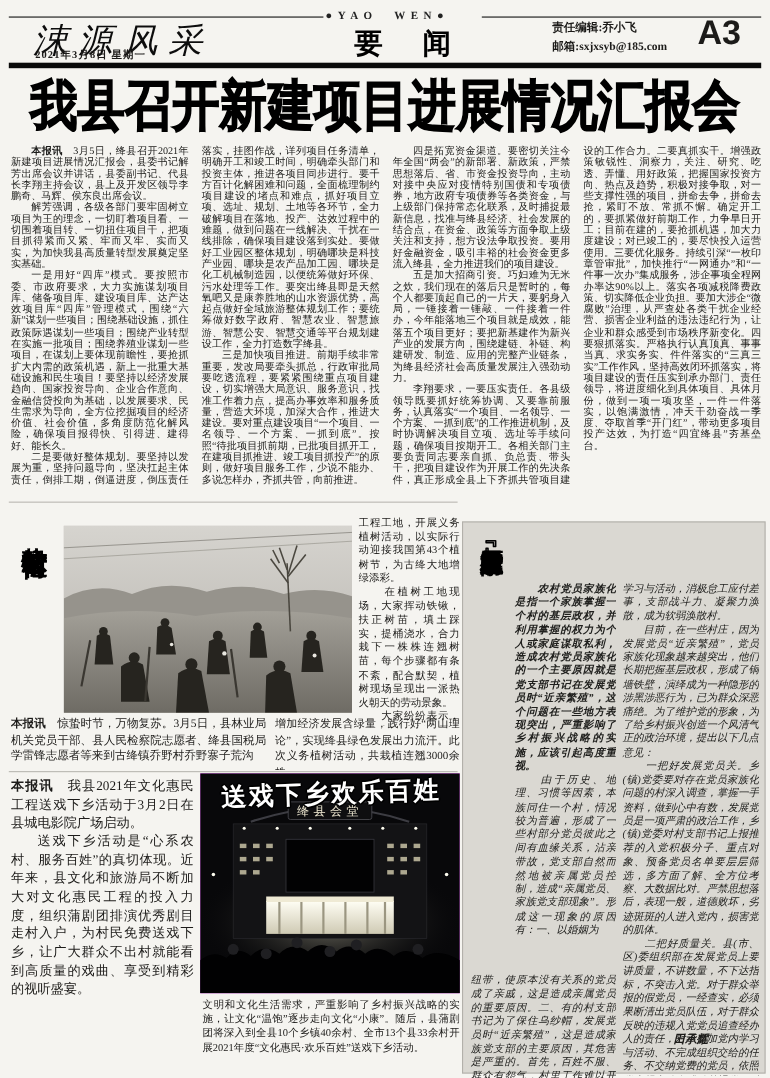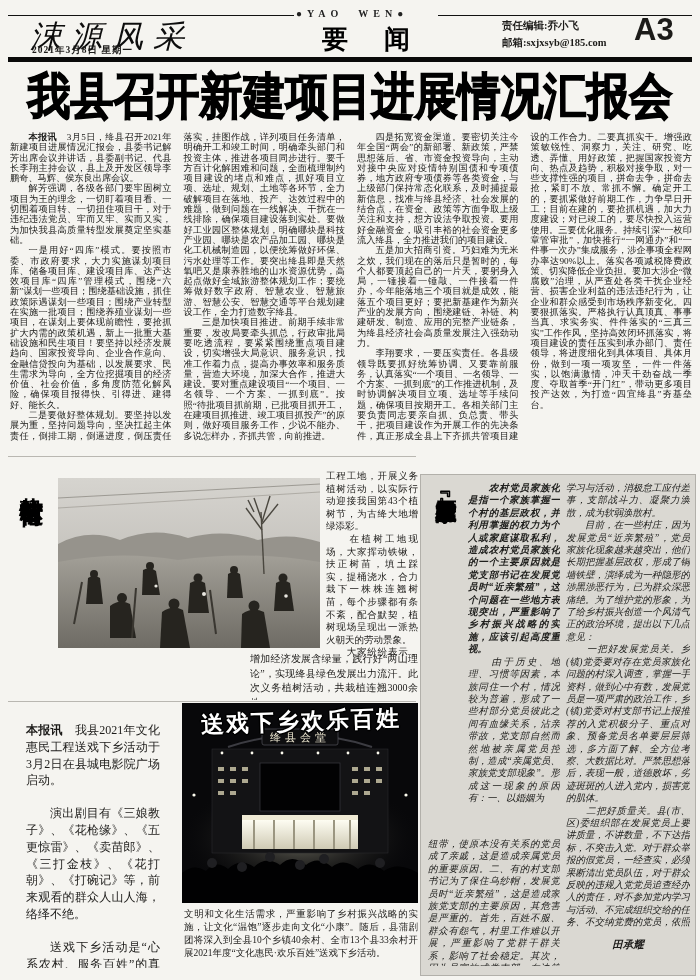--- a/index.html
+++ b/index.html
@@ -36,37 +36,37 @@
   .plant-photo{position:absolute;left:58px;top:478px;width:262px;height:170px;background:#b9b6b0;}
   .plant-side{position:absolute;left:326px;top:458px;width:92px;height:190px;overflow:hidden;
       font-size:9.5px;line-height:12.6px;text-align:justify;white-space:pre-line;margin-top:12px;}
   .plant-intro{position:absolute;left:10px;top:652px;width:232px;height:48px;overflow:hidden;
       font-size:10.5px;line-height:14.5px;text-align:justify;}
   .plant-end{position:absolute;left:250px;top:652px;width:168px;height:48px;overflow:hidden;
       font-size:10px;line-height:14.5px;text-align:justify;}
   
   .opera-col{position:absolute;left:10px;top:706px;width:166px;height:262px;overflow:hidden;
       font-size:12px;line-height:16.8px;text-align:justify;}
-  .opera-col p{margin:16px;text-indent:0;}
+  .opera-col p{margin:0;text-indent:0;}
   .opera-col p + p{text-indent:2em;}
   .opera-photo{position:absolute;left:182px;top:703px;width:236px;height:200px;background:#d946ef;}
   .opera-headline{position:absolute;left:186px;top:706px;width:230px;text-align:center;
       font-family:"Liberation Sans","DejaVu Sans",sans-serif;font-weight:900;font-size:23px;color:#fff;
       letter-spacing:2px;transform:rotate(-2deg);
       text-shadow:1.5px 0 #000,-1.5px 0 #000,0 1.5px #000,0 -1.5px #000,1px 1px #000,-1px -1px #000;}
   .opera-caption{position:absolute;left:184px;top:908px;width:234px;height:64px;overflow:hidden;
       font-size:9.5px;line-height:13px;text-align:justify;}
   
   .opinion-box{position:absolute;left:420px;top:474px;width:276px;height:502px;
       background:#dad8d2;border:1px solid #b2b0aa;box-sizing:border-box;}
   .vtitle-op{position:absolute;left:428px;top:484px;width:36px;height:356px;
       writing-mode:vertical-rl;text-orientation:upright;font-family:"Liberation Sans","DejaVu Sans",sans-serif;
       font-weight:900;font-size:21px;line-height:36px;color:#000;}
   .op-text{font-style:italic;font-size:9.5px;line-height:12.4px;text-align:justify;color:#20201e;
-      white-space:pre-line;overflow:hidden;position:absolute;}
+      white-space:pre-line;overflow:hidden;position:absolute;margin-top:48px;}
   .op-colA-top{left:468px;top:482px;width:92px;height:352px;}
   .op-colA-bot{left:428px;top:838px;width:132px;height:128px;}
   .op-colB{left:566px;top:482px;width:124px;height:448px;}
   .op-author{position:absolute;left:566px;top:938px;width:124px;text-align:center;
       font-weight:bold;font-size:10.5px;font-style:italic;}
 </style>
 </head>
 <body>
 
 <div class="page">
@@ -84,21 +84,21 @@
     <div>责任编辑:乔小飞</div>
     <div>邮箱:sxjxsyb@185.com</div>
   </div>
   <div class="page-no">A3</div>
   <div class="thickbar"></div>
 
   <div class="lead-headline">我县召开新建项目进展情况汇报会</div>
 
   <div class="lead-body">
     <p><span class="byline">本报讯</span><span>　3月5日，绛县召开2021年新建项目进展情况汇报会，县委书记解芳出席会议并讲话，县委副书记、代县长李翔主持会议，县上及开发区领导李鹏奇、马辉、侯东良出席会议。</span></p>
-    <p>解芳强调，各级各部门要牢固树立项目为王的理念，一切盯着项目看、一切围着项目转、一切扭住项目干，对于违纪违法党员、牢而又牢、实而又实，为加快我县高质量转型发展奠定坚实基础。</p>
+    <p>解芳强调，各级各部门要牢固树立项目为王的理念，一切盯着项目看、一切围着项目转、一切扭住项目干，把项目抓得紧而又紧、牢而又牢、实而又实，为加快我县高质量转型发展奠定坚实基础。</p>
     <p>一是用好“四库”模式。要按照市委、市政府要求，大力实施谋划项目库、储备项目库、建设项目库、达产达效项目库“四库”管理模式，围绕“六新”谋划一些项目；围绕基础设施，抓住政策际遇谋划一些项目；围绕产业转型在实施一批项目；围绕养殖业谋划一些项目，在谋划上要体现前瞻性，要抢抓扩大内需的政策机遇，新上一批重大基础设施和民生项目！要坚持以经济发展趋向、国家投资导向、企业合作意向、金融信贷投向为基础，以发展要求、民生需求为导向，全方位挖掘项目的经济价值、社会价值，多角度防范化解风险，确保项目报得快、引得进、建得好、能长久。</p>
     <p>二是要做好整体规划。要坚持以发展为重，坚持问题导向，坚决扛起主体责任，倒排工期，倒逼进度，倒压责任落实，挂图作战，详列项目任务清单，明确开工和竣工时间，明确牵头部门和投资主体，推进各项目同步进行。要千方百计化解困难和问题，全面梳理制约项目建设的堵点和难点，抓好项目立项、选址、规划、土地等各环节，全力破解项目在落地、投产、达效过程中的难题，做到问题在一线解决、干扰在一线排除，确保项目建设落到实处。要做好工业园区整体规划，明确哪块是科技产业园、哪块是农产品加工园、哪块是化工机械制造园，以便统筹做好环保、污水处理等工作。要突出绛县即是天然氧吧又是康养胜地的山水资源优势，高起点做好全域旅游整体规划工作；要统筹做好数字政府、智慧农业、智慧旅游、智慧公安、智慧交通等平台规划建设工作，全力打造数字绛县。</p>
     <p>三是加快项目推进。前期手续非常重要，发改局要牵头抓总，行政审批局要吃透流程，要紧紧围绕重点项目建设，切实增强大局意识、服务意识，找准工作着力点，提高办事效率和服务质量，营造大环境，加深大合作，推进大建设。要对重点建设项目“一个项目、一名领导、一个方案、一抓到底”。按照“待批项目抓前期，已批项目抓开工，在建项目抓推进、竣工项目抓投产”的原则，做好项目服务工作，少说不能办、多说怎样办，齐抓共管，向前推进。</p>
     <p>四是拓宽资金渠道。要密切关注今年全国“两会”的新部署、新政策，严禁思想落后、省、市资金投资导向，主动对接中央应对疫情特别国债和专项债券，地方政府专项债券等各类资金，与上级部门保持常态化联系，及时捕捉最新信息，找准与绛县经济、社会发展的结合点，在资金、政策等方面争取上级关注和支持，想方设法争取投资。要用好金融资金，吸引丰裕的社会资金更多流入绛县，全力推进我们的项目建设。</p>
     <p>五是加大招商引资。巧妇难为无米之炊，我们现在的落后只是暂时的，每个人都要顶起自己的一片天，要躬身入局，一锤接着一锤敲、一件接着一件办，今年能落地三个项目就是成效，能落五个项目更好；要把新基建作为新兴产业的发展方向，围绕建链、补链、构建研发、制造、应用的完整产业链条，为绛县经济社会高质量发展注入强劲动力。</p>
     <p>李翔要求，一要压实责任。各县级领导既要抓好统筹协调、又要靠前服务，认真落实“一个项目、一名领导、一个方案、一抓到底”的工作推进机制，及时协调解决项目立项、选址等手续问题，确保项目按期开工。各相关部门主要负责同志要亲自抓、负总责、带头干，把项目建设作为开展工作的先决条件，真正形成全县上下齐抓共管项目建设的工作合力。二要真抓实干。增强政策敏锐性、洞察力，关注、研究、吃透、弄懂、用好政策，把握国家投资方向、热点及趋势，积极对接争取，对一些支撑性强的项目，拼命去争，拼命去抢，紧盯不放、常抓不懈。确定开工的，要抓紧做好前期工作，力争早日开工；目前在建的，要抢抓机遇，加大力度建设；对已竣工的，要尽快投入运营使用。三要优化服务。持续引深“一枚印章管审批”，加快推行“一网通办”和“一件事一次办”集成服务，涉企事项全程网办率达90%以上。落实各项减税降费政策、切实降低企业负担。要加大涉企“微腐败”治理，从严查处各类干扰企业经营、损害企业利益的违法违纪行为，让企业和群众感受到市场秩序新变化。四要狠抓落实。严格执行认真顶真、事事当真、求实务实、件件落实的“三真三实”工作作风，坚持高效闭环抓落实，将项目建设的责任压实到承办部门、责任领导，将进度细化到具体项目、具体月份，做到一项一项攻坚，一件一件落实，以饱满激情，冲天干劲奋战一季度、夺取首季“开门红”，带动更多项目投产达效，为打造“四宜绛县”夯基垒台。</p>
   </div>
 
   <div class="sep" style="left:8px;top:456px;width:408px;"></div>
 
@@ -156,27 +156,27 @@
         <circle cx="146" cy="116" r="2"></circle>
           <circle cx="228" cy="118" r="1.8"></circle>
           <circle cx="98" cy="108" r="1.6"></circle>
       </g>
     </svg>
   </div>
 
   <div class="plant-side">工程工地，开展义务植树活动，以实际行动迎接我国第43个植树节，为古绛大地增绿添彩。
 　　在植树工地现场，大家挥动铁锹，扶正树苗，填土踩实，提桶浇水，合力栽下一株株连翘树苗，每个步骤都有条不紊，配合默契，植树现场呈现出一派热火朝天的劳动景象。
 　　大家纷纷表示，要积极响应新一届县委、县政府的号召，发挥绿色资源禀赋，为建设2万亩连翘基地，进一步</div>
+  <div class="plant-intro"><span class="byline">本报讯</span><span>　惊蛰时节，万物复苏。3月5日，县林业局机关党员干部、县人民检察院志愿者、绛县国税局学雷锋志愿者等来到古绛镇乔野村乔野寨子荒沟</span></div>
   <div class="plant-end">增加经济发展含绿量，践行好“两山理论”，实现绛县绿色发展出力流汗。此次义务植树活动，共栽植连翘3000余株。</div>
 
   <div class="sep" style="left:8px;top:701px;width:408px;"></div>
 
   <div class="opera-col">
     <p><span class="byline">本报讯</span><span>　我县2021年文化惠民工程送戏下乡活动于3月2日在县城电影院广场启动。</span></p>
-    <p>演出剧目有《三娘教子》、《花枪缘》、《五更惊雷》、《卖苗郎》、《三打金枝》、《花打朝》、《打碗记》等，前来观看的群众人山人海，络绎不绝。</p>
     <p>送戏下乡活动是“心系农村、服务百姓”的真切体现。近年来，县文化和旅游局不断加大对文化惠民工程的投入力度，组织蒲剧团排演优秀剧目走村入户，为村民免费送戏下乡，让广大群众不出村就能看到高质量的戏曲、享受到精彩的视听盛宴。</p>
 
   </div>
 
   <div class="opera-photo">
     <svg width="236" height="200" viewBox="0 0 236 200" xmlns="http://www.w3.org/2000/svg">
       <defs>
         <linearGradient id="stage" x1="0" y1="0" x2="0" y2="1">
           <stop offset="0" stop-color="#fffef4"></stop>
             <stop offset="1" stop-color="#cfcab4"></stop>

